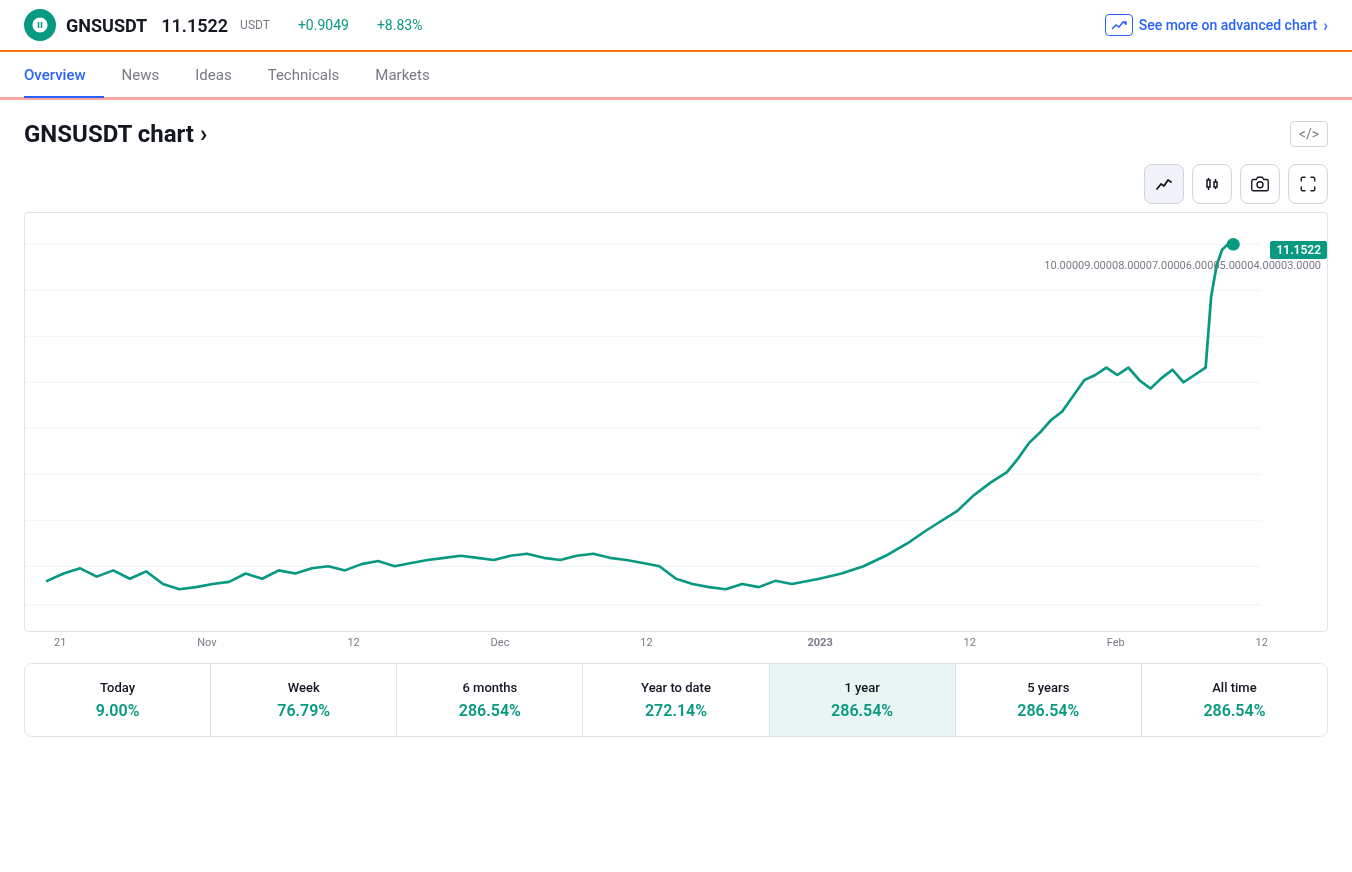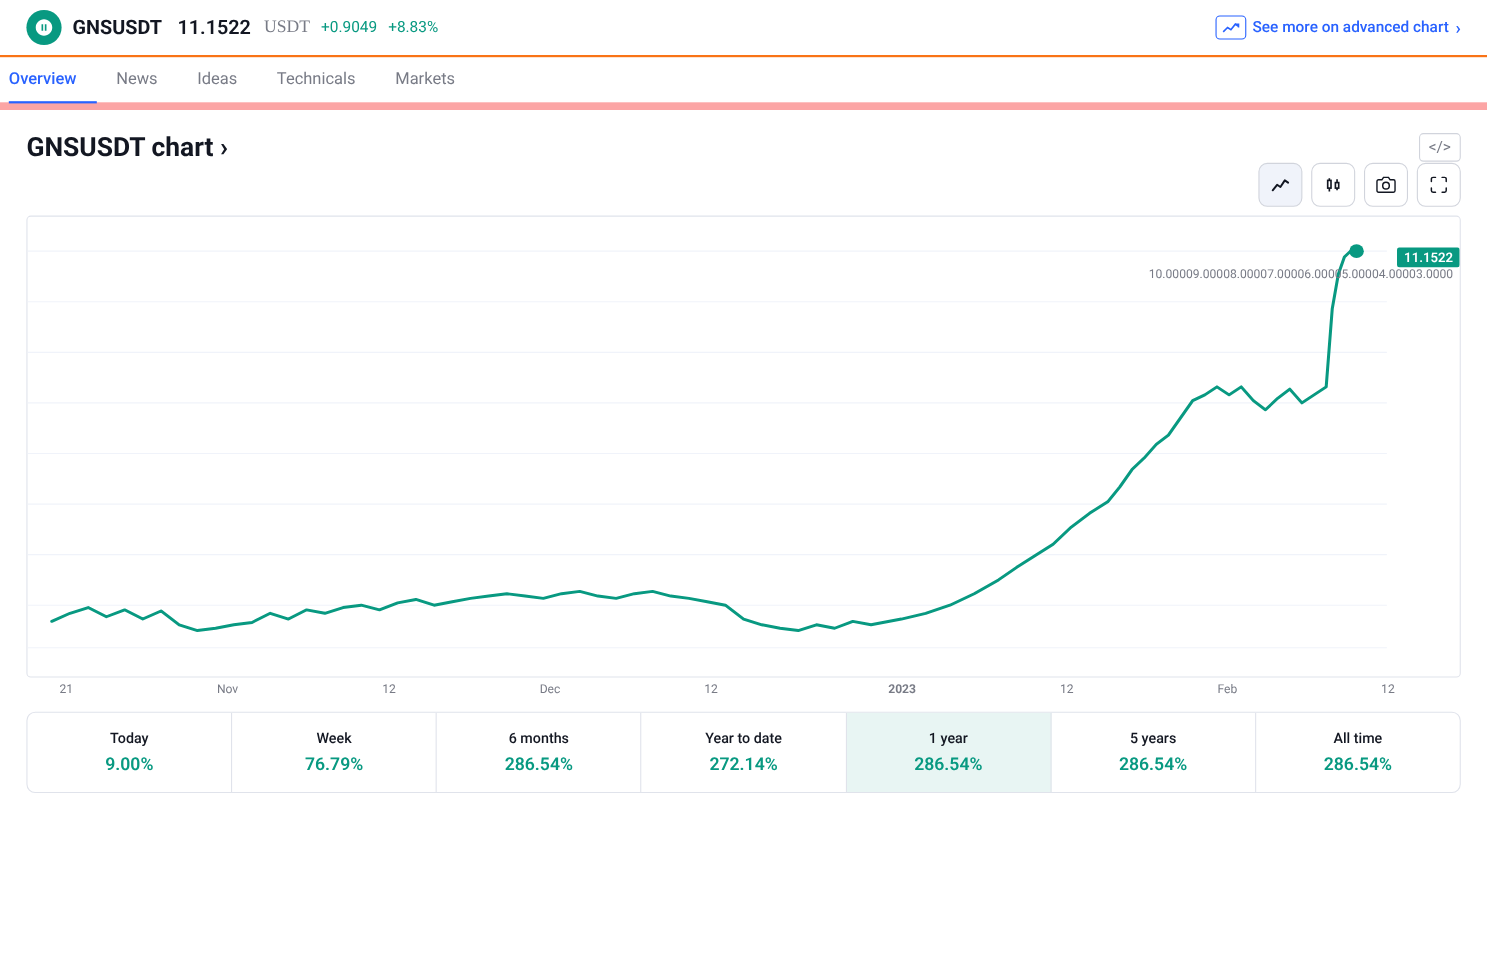--- a/index.html
+++ b/index.html
@@ -5,36 +5,36 @@
     * { margin: 0; padding: 0; box-sizing: border-box; }
     body { font-family: -apple-system, BlinkMacSystemFont, 'Segoe UI', Roboto, sans-serif; background: #fff; color: #131722; width: 1352px; height: 872px; overflow: hidden; }
 
     
     .header { display: flex; align-items: center; justify-content: space-between; padding: 10px 24px; border-bottom: 2px solid #f97316; height: 52px; }
     .header-left { display: flex; align-items: center; gap: 10px; }
     .logo-icon { width: 32px; height: 32px; background: #089981; border-radius: 50%; display: flex; align-items: center; justify-content: center; }
     .logo-icon svg { width: 18px; height: 18px; fill: white; }
     .ticker-symbol { font-size: 18px; font-weight: 700; color: #131722; }
     .ticker-price { font-size: 18px; font-weight: 600; color: #131722; margin-left: 4px; }
-    .ticker-unit { font-size: 16px; color: #787b86; margin-left: 2px; font-family: Liberation Serif, serif; }
-    .ticker-change { font-size: 14px; color: #089981; margin-left: 0; }
+    .ticker-unit { font-size: 12px; color: #787b86; margin-left: 2px; }
+    .ticker-change { font-size: 14px; color: #089981; margin-left: 18px; }
     .header-right { display: flex; align-items: center; gap: 6px; cursor: pointer; color: #2962ff; font-size: 14px; font-weight: 500; }
     .header-right .chart-icon-box { border: 1.5px solid #2962ff; border-radius: 4px; width: 28px; height: 22px; display: flex; align-items: center; justify-content: center; }
 
     
-    .nav { display: flex; align-items: flex-end; padding: 0 8px; border-bottom: 7px solid #fca5a5; height: 48px; gap: 0; }
+    .nav { display: flex; align-items: flex-end; padding: 0 24px; border-bottom: 3px solid #fca5a5; height: 48px; gap: 0; }
     .nav-item { padding: 12px 18px; font-size: 15px; color: #787b86; cursor: pointer; border-bottom: 2px solid transparent; margin-bottom: -1px; text-decoration: none; }
     .nav-item:first-child { padding-left: 0; }
     .nav-item.active { color: #2962ff; border-bottom: 2px solid #2962ff; font-weight: 500; }
 
     
     .main { padding: 20px 24px 0; }
 
     
-    .chart-title-row { display: flex; align-items: center; justify-content: space-between; }
+    .chart-title-row { display: flex; align-items: center; justify-content: space-between; margin-bottom: 16px; }
     .chart-title { font-size: 24px; font-weight: 700; color: #131722; cursor: pointer; }
     .embed-icon { color: #787b86; font-size: 14px; cursor: pointer; border: 1.5px solid #d1d4dc; border-radius: 4px; padding: 4px 8px; }
 
     
     .chart-toolbar { display: flex; align-items: center; justify-content: flex-end; gap: 8px; margin-bottom: 8px; }
     .toolbar-btn { width: 40px; height: 40px; border: 1.5px solid #d1d4dc; border-radius: 8px; display: flex; align-items: center; justify-content: center; cursor: pointer; background: #fff; color: #131722; font-size: 16px; }
     .toolbar-btn.active { background: #f0f3fa; border-color: #d1d4dc; }
 
     
     .chart-area { position: relative; width: 100%; height: 420px; border: 1px solid #e0e3eb; border-radius: 4px; overflow: hidden; background: #fff; }

